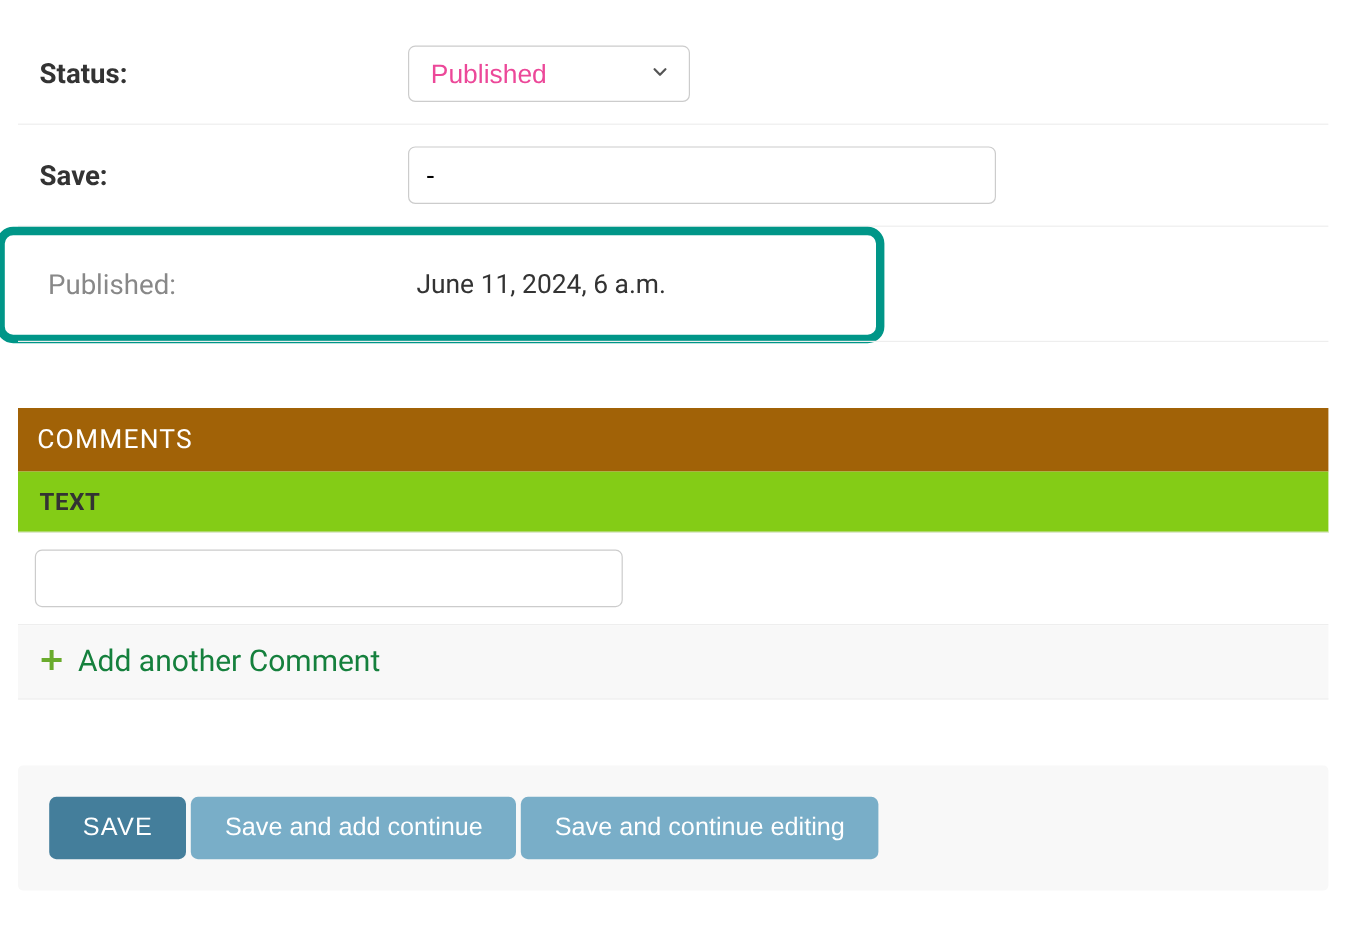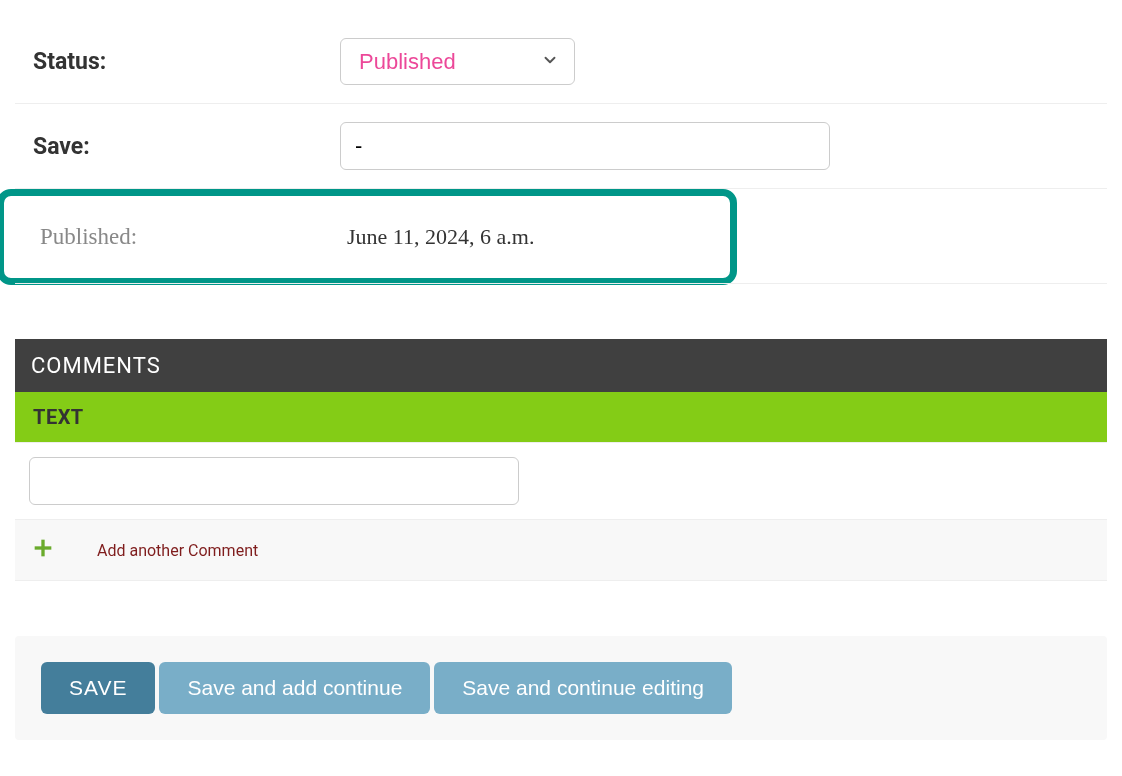--- a/index.html
+++ b/index.html
@@ -71,30 +71,29 @@
     .highlight-wrap {
       border: 7px solid #009688;
       border-radius: 14px;
       margin-left: -18px;
       padding-left: 18px;
       width: 740px;
     }
     .highlight-wrap .form-row {
       border-bottom: none;
       padding: 28px 0;
-      font-family: Liberation Serif, serif;
     }
     .after-highlight {
       border-bottom: 1px solid #eee;
       height: 0px;
       margin-top: -2px;
     }
 
     .section-header {
-      background: #404040;
+      background: #a16207;
       color: #fff;
       padding: 14px 16px;
       font-size: 22px;
       letter-spacing: 1px;
       margin-top: 55px;
     }
     .table-header {
       background: #84cc16;
       border-bottom: 1px solid #eee;
       padding: 13px 18px;
@@ -116,25 +115,24 @@
       display: flex;
       align-items: center;
       gap: 12px;
     }
     .plus-icon {
       color: #6aab2c;
       font-size: 24px;
       font-weight: bold;
     }
     .add-link {
-      color: #7f1d1d;
-      font-size: 16px;
+      color: #15803d;
+      font-size: 25px;
       text-decoration: none;
       cursor: pointer;
-      margin-left: 32px;
     }
 
     .submit-row {
       background: #f8f8f8;
       padding: 26px 26px;
       margin-top: 55px;
       display: flex;
       gap: 4px;
       border-radius: 4px;
     }

